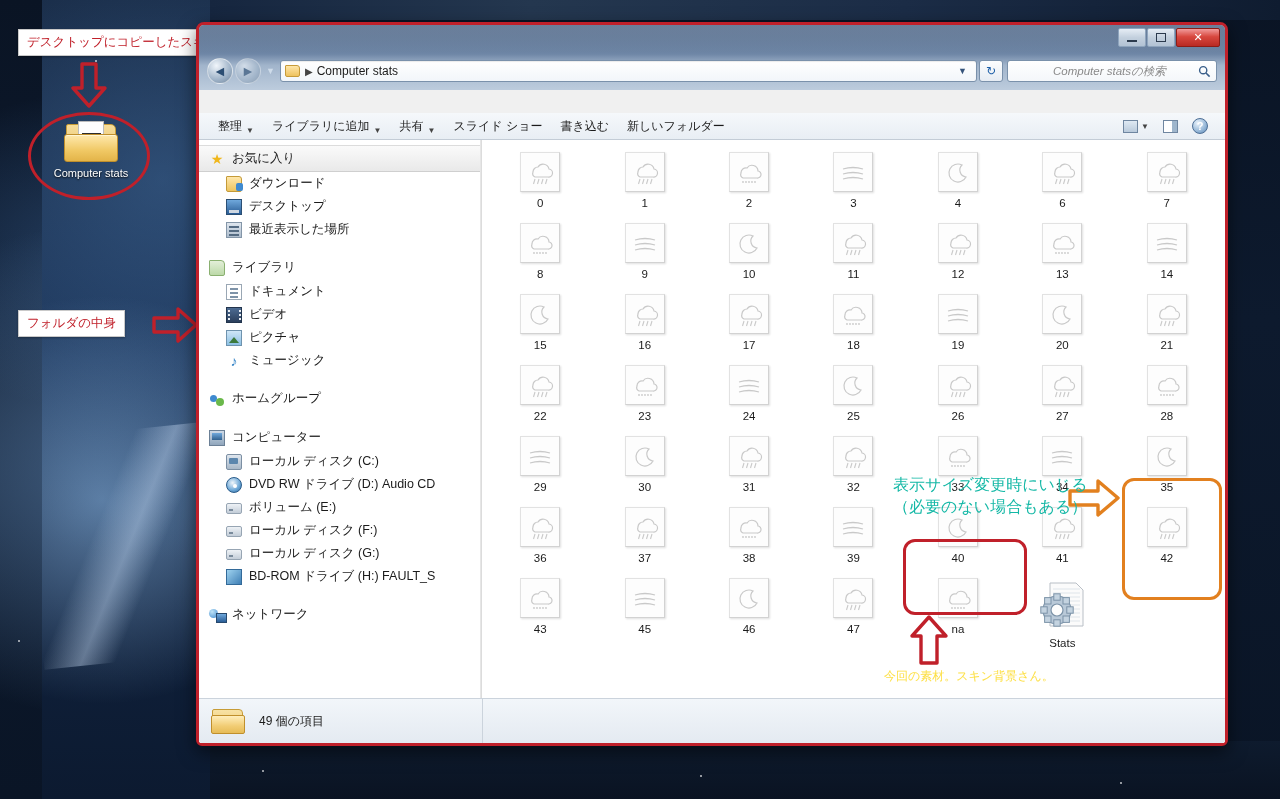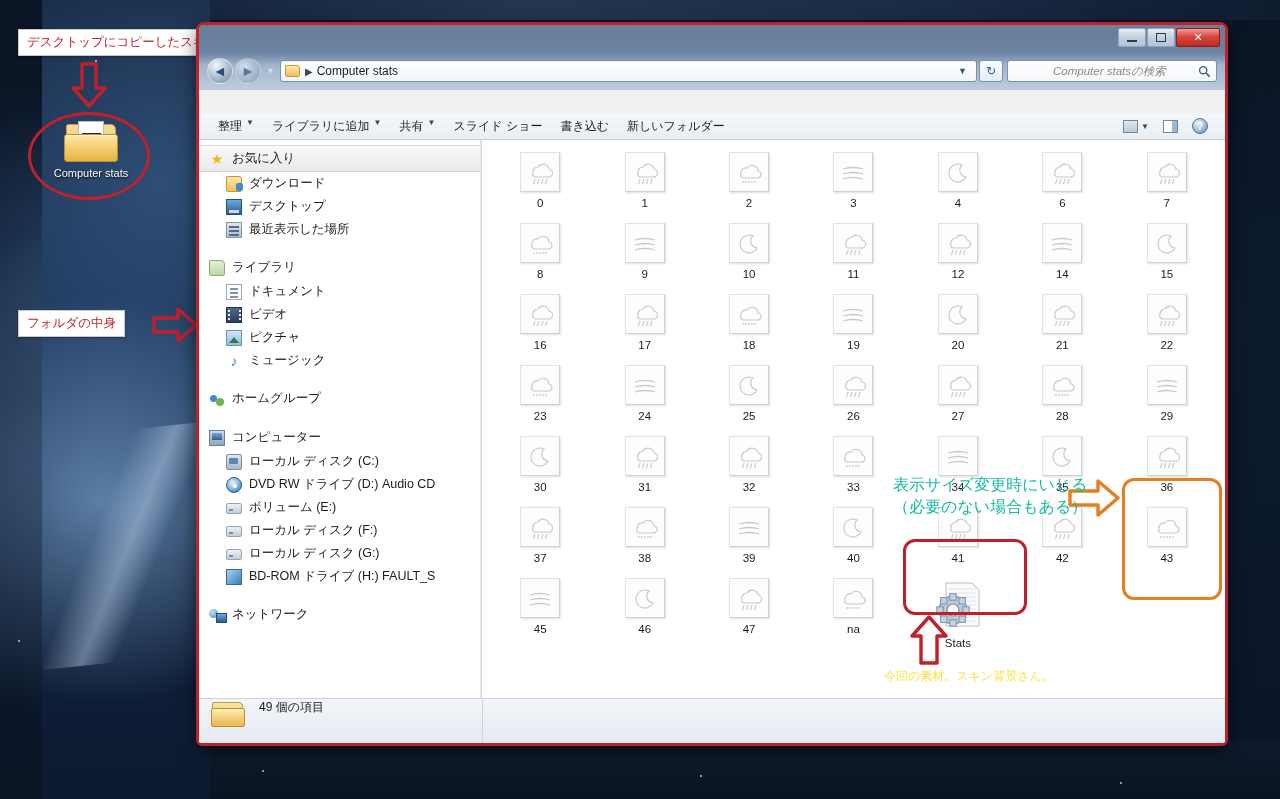--- a/index.html
+++ b/index.html
@@ -170,21 +170,21 @@
   #search-input-text{ flex:1; color:#8a8a8a; font-style:italic; font-size:11.5px;margin-left:40px; }
 
   
   #toolbar{
     position:absolute; left:0;right:0; top:88px; height:27px;
     background:linear-gradient(180deg,#f5f8fb,#e8eef4);
     border-bottom:1px solid #c3ccd6;
     display:flex; align-items:center; padding:0 10px; gap:0;
   }
   .tbitem{
-    display:flex;align-items:flex-start;gap:4px;
+    display:flex;align-items:flex-end;gap:4px;
     padding:3px 9px; font-size:12px; color:#1b1b1b; white-space:nowrap;
   }
   .caret{ font-size:8px; color:#444; }
   #tb-right{ margin-left:auto; display:flex; align-items:center; gap:4px; padding-right:2px;}
   .tb-ico-btn{ display:flex;align-items:center;gap:3px; padding:2px 5px; }
   .view-ico{
     width:15px;height:13px;border:1px solid #6f86a0;background:linear-gradient(180deg,#dfe9f3,#b9cadb);
   }
   .pane-ico{
     width:15px;height:13px;border:1px solid #6f86a0;background:#fff; position:relative;
@@ -274,21 +274,21 @@
     border:none; box-shadow:none; background:transparent;
   }
   .thumb.bg-tile .bgbar{ width:50px;height:4px;background:#2b2b2b;border-radius:1px; }
   .thumb.stats-tile{ border:none;box-shadow:none;background:transparent;width:56px;height:54px; }
 
   
   #statusbar{
     position:absolute; left:0;right:0;bottom:0;height:45px;
     background:linear-gradient(180deg,#f2f6fa,#e4eaf1);
     border-top:1px solid #cbd3dc;
-    display:flex; align-items:flex-start; padding:0 12px;
+    display:flex; align-items:center; padding:0 12px;
   }
   #status-folder-ico{
     width:34px;height:30px;position:relative;margin-right:14px;
   }
   #status-folder-ico .b{position:absolute;left:1px;top:3px;width:31px;height:24px;border-radius:2px 4px 2px 2px;background:linear-gradient(180deg,#f8e2a4,#ecc76c);border:1px solid #c79c37;}
   #status-folder-ico .f{position:absolute;left:0;top:9px;width:34px;height:19px;border-radius:2px;background:linear-gradient(180deg,#ffeebb,#f1cc73 60%,#e6bb57);border:1px solid #c08f2c;}
   #status-text{ font-size:12px; color:#1b1b1b; }
   #status-divider{
     position:absolute; left:283px; top:0; bottom:0; width:1px; background:#cbd3dc;
   }
@@ -625,20 +625,33 @@
             <div class="thumb">
               <svg width="30" height="28" viewBox="0 0 30 28">
                 <path d="M8 14 a5 5 0 0 1 5-5 a6 6 0 0 1 11 2 a4 4 0 0 1 -1 8 H10 a4 4 0 0 1 -2 -5 z" fill="none" stroke="#c9c9c9" stroke-width="1.2"></path>
                 <line x1="10" y1="21" x2="8.5" y2="26" stroke="#c9c9c9" stroke-width="1.1"></line>
                 <line x1="14" y1="21" x2="12.5" y2="26" stroke="#c9c9c9" stroke-width="1.1"></line>
                 <line x1="18" y1="21" x2="16.5" y2="26" stroke="#c9c9c9" stroke-width="1.1"></line>
                 <line x1="22" y1="21" x2="20.5" y2="26" stroke="#c9c9c9" stroke-width="1.1"></line>
               </svg>
             </div>
             <div class="tile-label">12</div>
+          </div>
+          <div class="tile">
+            <div class="thumb">
+              <svg width="30" height="28" viewBox="0 0 30 28">
+                <path d="M7 15 a5 5 0 0 1 6 -5 a6 6 0 0 1 11 3 a3.5 3.5 0 0 1 -1 7 H9 a4 4 0 0 1 -2 -5 z" fill="none" stroke="#c9c9c9" stroke-width="1.2"></path>
+                <circle cx="9" cy="24" r="0.9" fill="#c9c9c9"></circle>
+                <circle cx="12" cy="24" r="0.9" fill="#c9c9c9"></circle>
+                <circle cx="15" cy="24" r="0.9" fill="#c9c9c9"></circle>
+                <circle cx="18" cy="24" r="0.9" fill="#c9c9c9"></circle>
+                <circle cx="21" cy="24" r="0.9" fill="#c9c9c9"></circle>
+              </svg>
+            </div>
+            <div class="tile-label">13</div>
           </div>
           <div class="tile">
             <div class="thumb">
               <svg width="30" height="28" viewBox="0 0 30 28">
                 <path d="M5 11 q10 -3 20 0" fill="none" stroke="#c9c9c9" stroke-width="1.3"></path>
                 <path d="M5 16 q10 -3 20 0" fill="none" stroke="#c9c9c9" stroke-width="1.3"></path>
                 <path d="M5 21 q10 -3 20 0" fill="none" stroke="#c9c9c9" stroke-width="1.3"></path>
               </svg>
             </div>
             <div class="tile-label">14</div>

